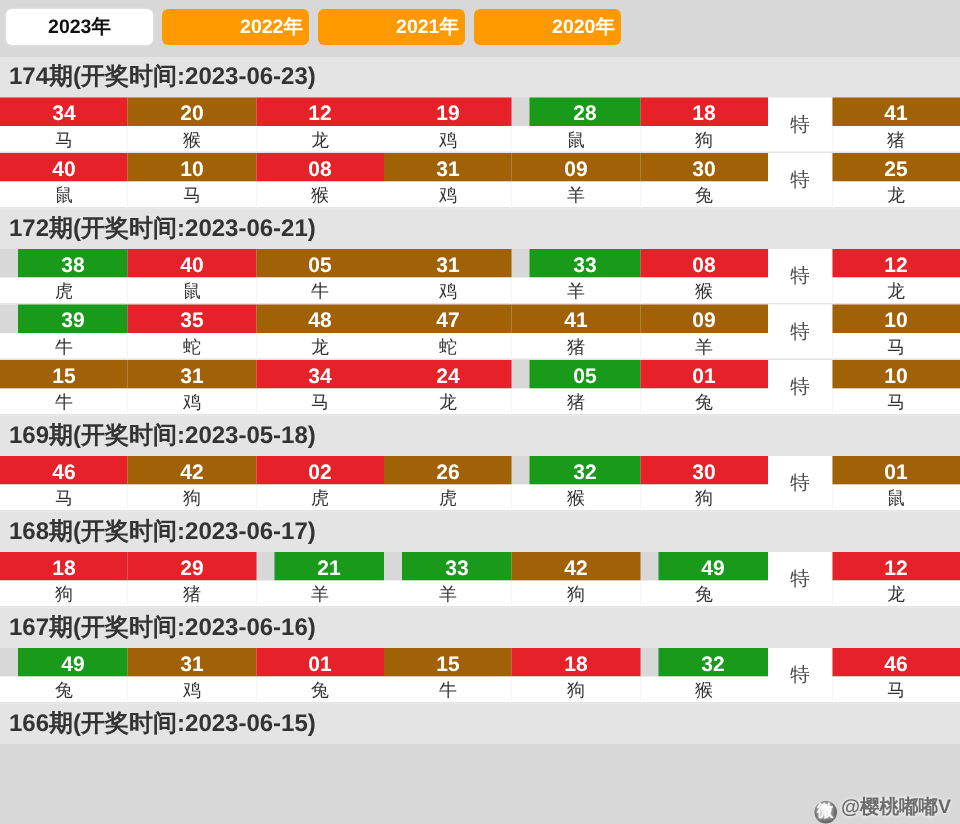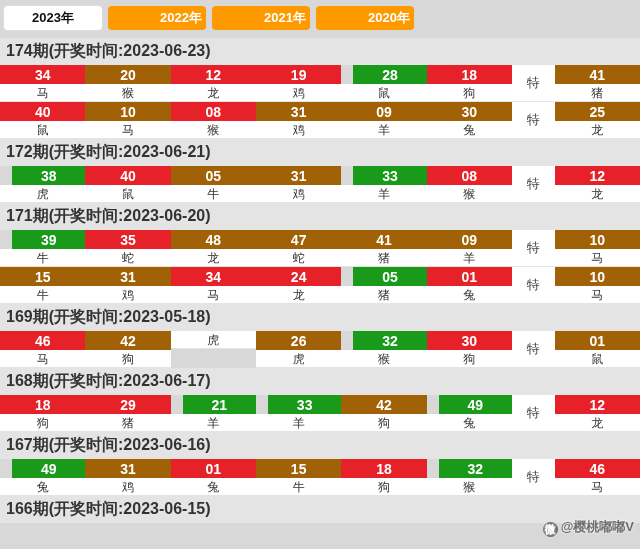--- a/index.html
+++ b/index.html
@@ -11,21 +11,21 @@
   .period { }
   .period-hdr { background: #e4e4e4; color: #333; font-size: 16px; padding: 3px 6px; font-weight: bold; }
   .row { display: flex; }
   .cell { flex: 1; display: flex; flex-direction: column; }
   .num { color: #fff; text-align: center; font-weight: bold; font-size: 14px; height: 19px; line-height: 20px; }
   .num.red   { background: #e62129; }
   .num.blue  { background: #a16207; }
   .num.green { background: #1a9a1a; margin-left: 12px; }
   .zod { background: #fff; color: #333; text-align: center; font-size: 12px; height: 18px; line-height: 18px; border-bottom: 1px solid #e4e4e4; }
   .te-col { flex: 0.5; background: #fff; display: flex; align-items: center; justify-content: center; color: #444; font-size: 13px; border-bottom: 1px solid #e4e4e4; }
-  .watermark { position: fixed; right: 6px; bottom: 12px; color: rgba(0,0,0,.55); font-size: 13px; font-weight: bold; text-shadow: 0 0 3px #fff; pointer-events: none; }
+  .watermark { position: fixed; right: 6px; bottom: 0; color: rgba(0,0,0,.55); font-size: 13px; font-weight: bold; text-shadow: 0 0 3px #fff; pointer-events: none; }
   .watermark .wb { display:inline-block; width:15px; height:15px; border-radius:50%; background:#666; color:#fff; text-align:center; line-height:15px; font-size:11px; margin-right:3px; vertical-align:-2px;}
 </style>
 </head>
 <body>
 
 <div class="tabs">
     <div class="tab active">2023年</div>
     <div class="tab inactive">2022年</div>
     <div class="tab inactive">2021年</div>
     <div class="tab inactive">2020年</div>
@@ -126,21 +126,20 @@
           <div class="zod">猴</div>
         </div>
         <div class="te-col">特</div>
         <div class="cell">
           <div class="num red">12</div>
           <div class="zod">龙</div>
         </div>
       </div>
     </div>
     <div class="period">
-      <div class="period-hdr">171期(开奖时间:2023-06-20)</div>
       <div class="row">
         <div class="cell">
           <div class="num green">39</div>
           <div class="zod">牛</div>
         </div>
         <div class="cell">
           <div class="num red">35</div>
           <div class="zod">蛇</div>
         </div>
         <div class="cell">
@@ -204,20 +203,21 @@
       <div class="row">
         <div class="cell">
           <div class="num red">46</div>
           <div class="zod">马</div>
         </div>
         <div class="cell">
           <div class="num blue">42</div>
           <div class="zod">狗</div>
         </div>
         <div class="cell">
+          <div class="num red">02</div>
           <div class="zod">虎</div>
         </div>
         <div class="cell">
           <div class="num blue">26</div>
           <div class="zod">虎</div>
         </div>
         <div class="cell">
           <div class="num green">32</div>
           <div class="zod">猴</div>
         </div>

